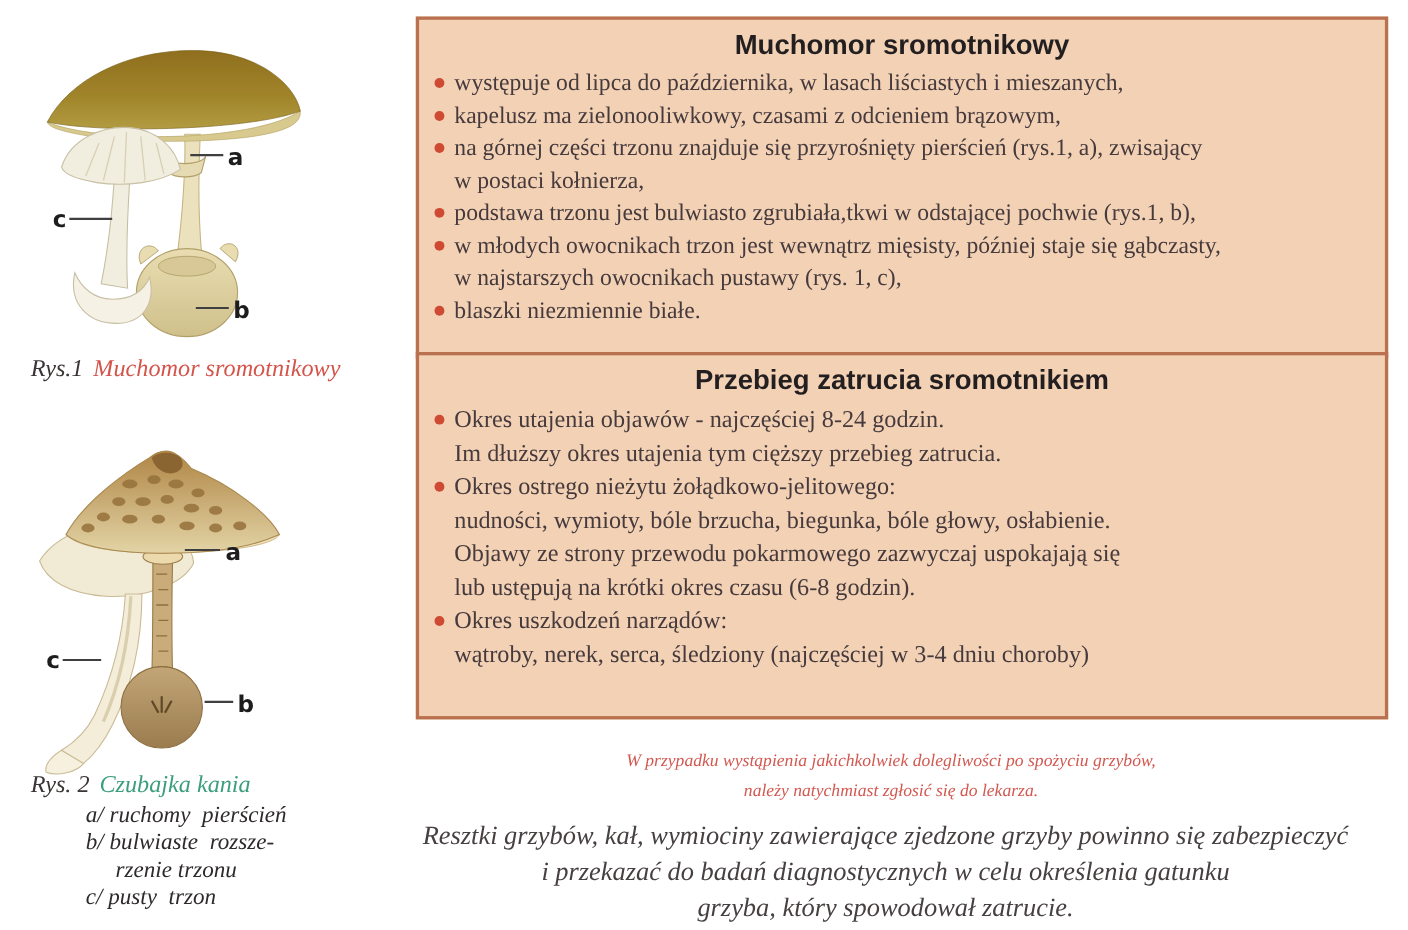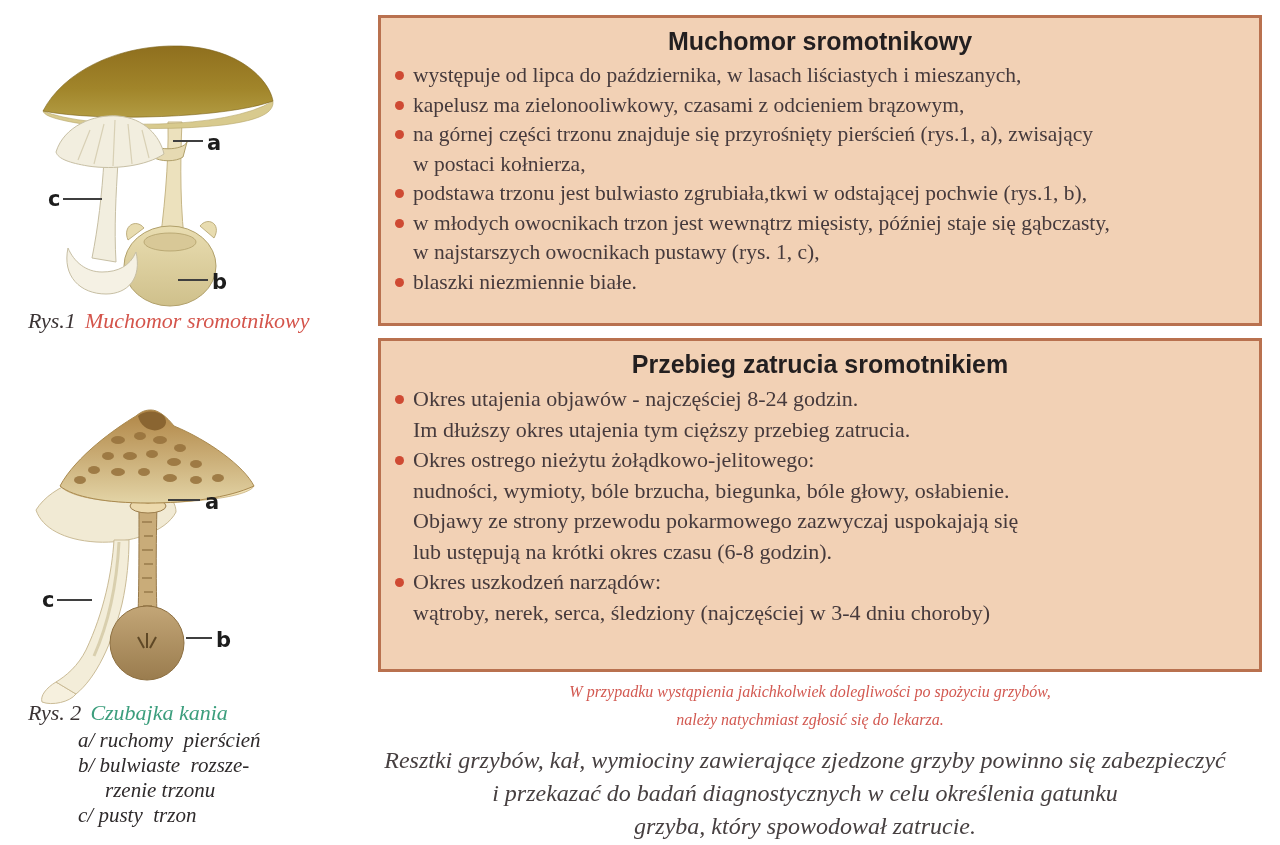--- a/index.html
+++ b/index.html
@@ -8,33 +8,33 @@
     --caption-green:#3c9e7d; --notice-dark:#474041;
   }
   html,body{margin:0;padding:0;}
   body{width:1280px;height:845px;background:#ffffff;position:relative;overflow:hidden;
        font-family:"Liberation Serif",serif;}
   .page{position:absolute;inset:0;}
   figure.fig{position:absolute;margin:0;padding:0;}
   .fig1{left:18px;top:14px;width:332px;height:302px;}
   .fig2{left:18px;top:400px;width:332px;height:314px;}
   .caption{position:absolute;font-style:italic;font-size:22px;color:#3b3435;}
-  .cap1{left:28px;top:308px;}
+  .cap1{left:28px;top:322px;}
   .cap2{left:28px;top:700px;}
   .cap-name{margin-left:9px;}
   .cap1 .cap-name{color:var(--caption-red);}
   .cap2 .cap-name{color:var(--caption-green);}
   .legend{margin:2px 0 16px 50px;font-size:21px;line-height:25px;color:#2e2a2b;}
   .legend .rich-line{white-space:nowrap;}
   .legend .segs{white-space:pre;}
   .legend .indent{padding-left:27px;}
   .box{position:absolute;left:378px;width:884px;background:var(--box-bg);
        border:3px solid var(--box-border);box-sizing:border-box;}
   .box1{top:15px;height:311px;}
-  .box2{top:338px;height:334px;}
+  .box2{top:320px;height:334px;}
   .box-title{margin:9px 0 5px;text-align:center;font-family:"Liberation Sans",sans-serif;
        font-weight:bold;font-size:25px;color:var(--heading);}
   .box-body{padding:0 0 0 14px;color:var(--body-text);}
   .box1 .box-body{font-size:21.5px;line-height:29.5px;}
   .box2 .box-body{font-size:22px;line-height:30.5px;}
   .rich-line{white-space:nowrap;}
   .dot{display:inline-block;width:9px;height:9px;border-radius:50%;background:var(--bullet);
        margin-right:9px;vertical-align:2px;}
   .dot.hidden{visibility:hidden;}
   .b{font-weight:normal;} .i{font-style:italic;} .u{}

